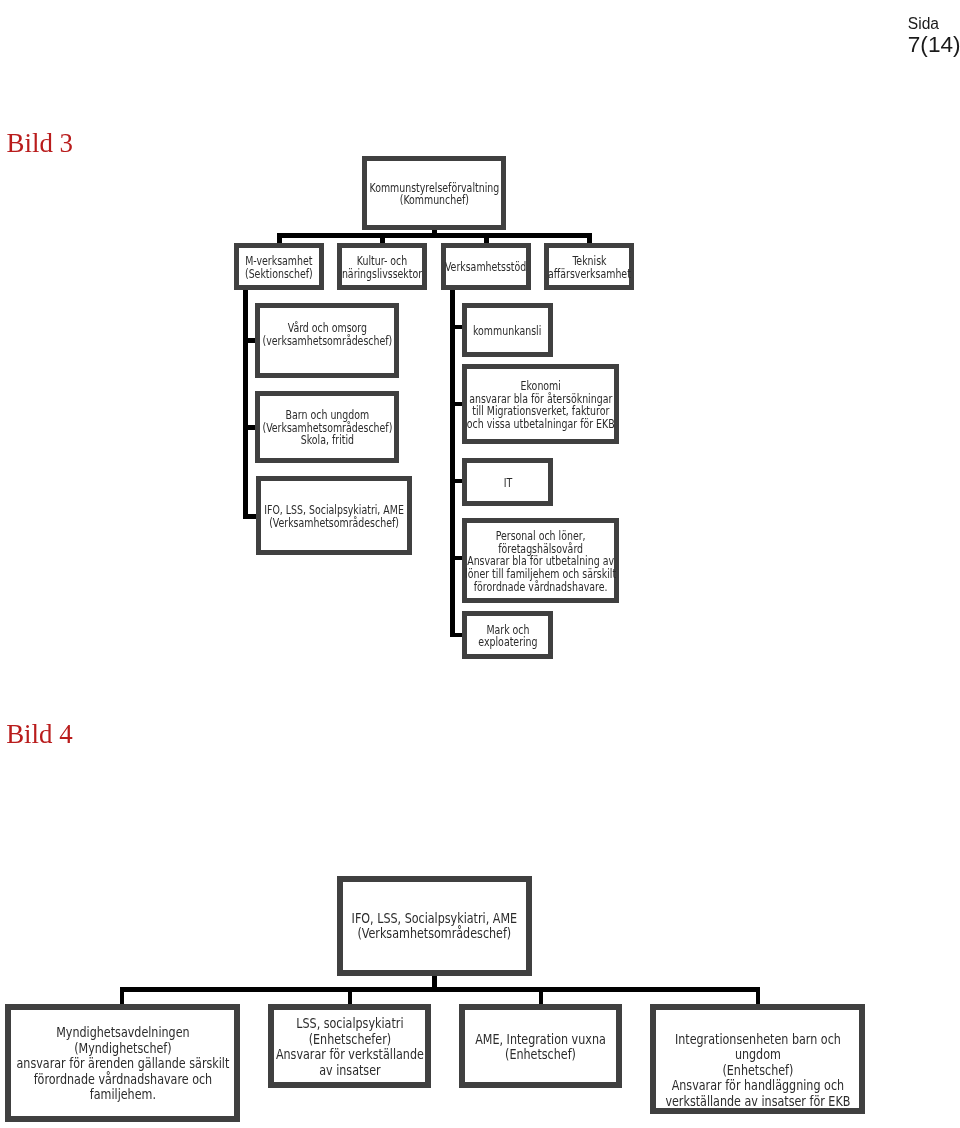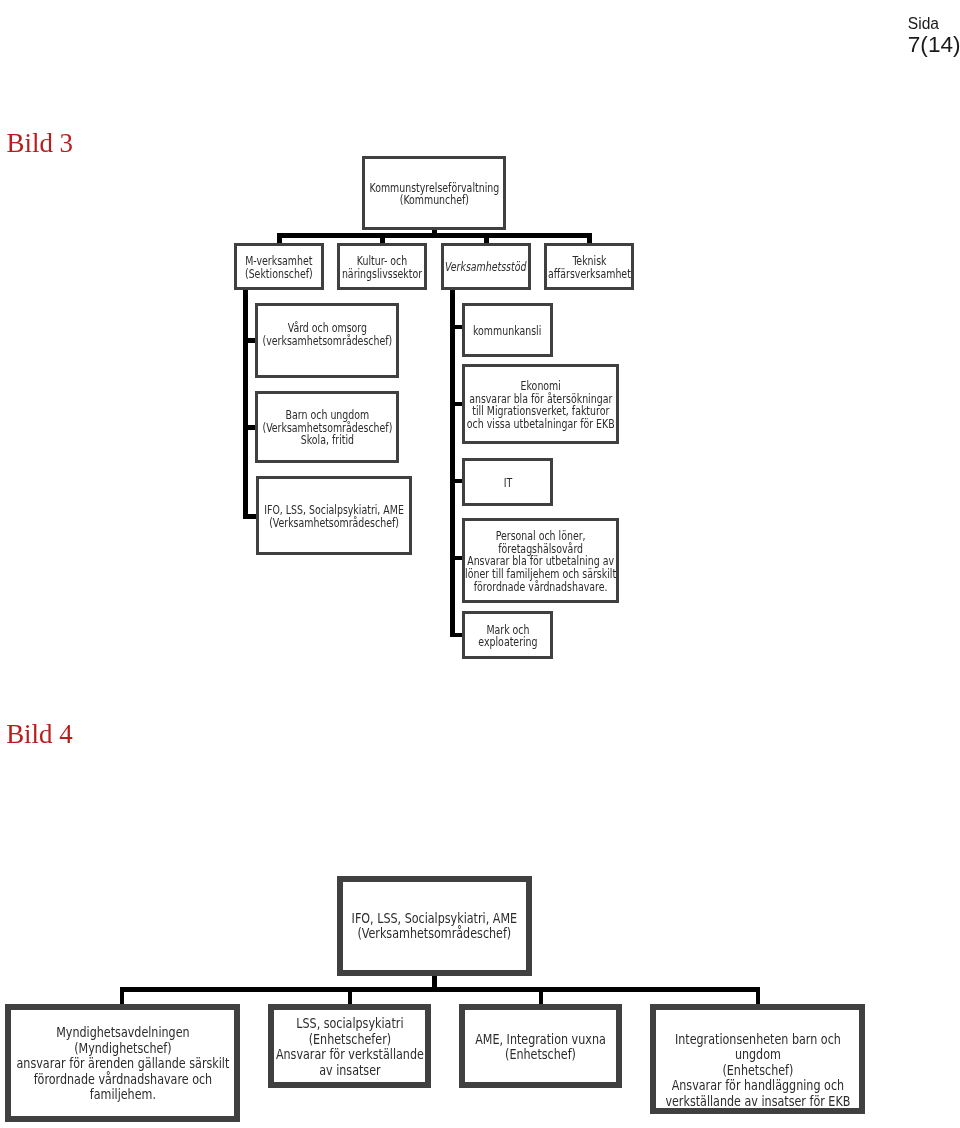--- a/index.html
+++ b/index.html
@@ -11,21 +11,21 @@
      filter:opacity(0.999);}
   
   #page-header{position:absolute;left:907.8px;top:-0.5px;text-align:left;
      font-family:"Liberation Sans",sans-serif;color:#1a1a1a;}
   #page-header .lbl{font-size:15.6px;line-height:15.6px;padding-top:16px;}
   #page-header .num{font-size:22.6px;line-height:22.6px;padding-top:3.0px;}
   
   .bild-title{position:absolute;font-family:"Liberation Serif",serif;
      font-size:26.9px;line-height:26.9px;color:#b91c1c;}
   
-  .box{position:absolute;border:3px solid #404040;background:#fff;
+  .box{position:absolute;border:5px solid #404040;background:#fff;
      box-sizing:border-box;display:flex;align-items:center;justify-content:center;
      --dy:1.2px;}
   #bild4 .box{border-width:6px;}
   .box .txt{position:relative;top:var(--dy);}
   .box .txt{font-size:12px;line-height:12.6px;text-align:center;
      white-space:nowrap;color:#2b2b2b;font-stretch:condensed;}
   .box .txt .ln1{display:block;transform:scaleX(0.872);}
   #bild4 .box .txt{font-size:13.4px;line-height:15.5px;}
   #bild4 .box .txt .ln1{transform:scaleX(0.926);}
   .ln{position:absolute;background:#000;}
@@ -74,21 +74,21 @@
           <span class="ln1">M-verksamhet</span>
           <span class="ln1">(Sektionschef)</span>
         </div>
       </div>
   <div class="box" style="left:337px;top:243px;width:90px;height:47px;">
     <div class="txt">
           <span class="ln1">Kultur- och</span>
           <span class="ln1">näringslivssektor</span>
         </div>
       </div>
-  <div class="box" style="left:441px;top:243px;width:90px;height:47px;font-style:italic;">
+  <div class="box" style="left:441px;top:243px;width:90px;height:47px;">
     <div class="txt">
           <span class="ln1">Verksamhetsstöd</span>
         </div>
       </div>
   <div class="box" style="left:544px;top:243px;width:90px;height:47px;">
     <div class="txt">
           <span class="ln1">Teknisk</span>
           <span class="ln1">affärsverksamhet</span>
         </div>
       </div>

